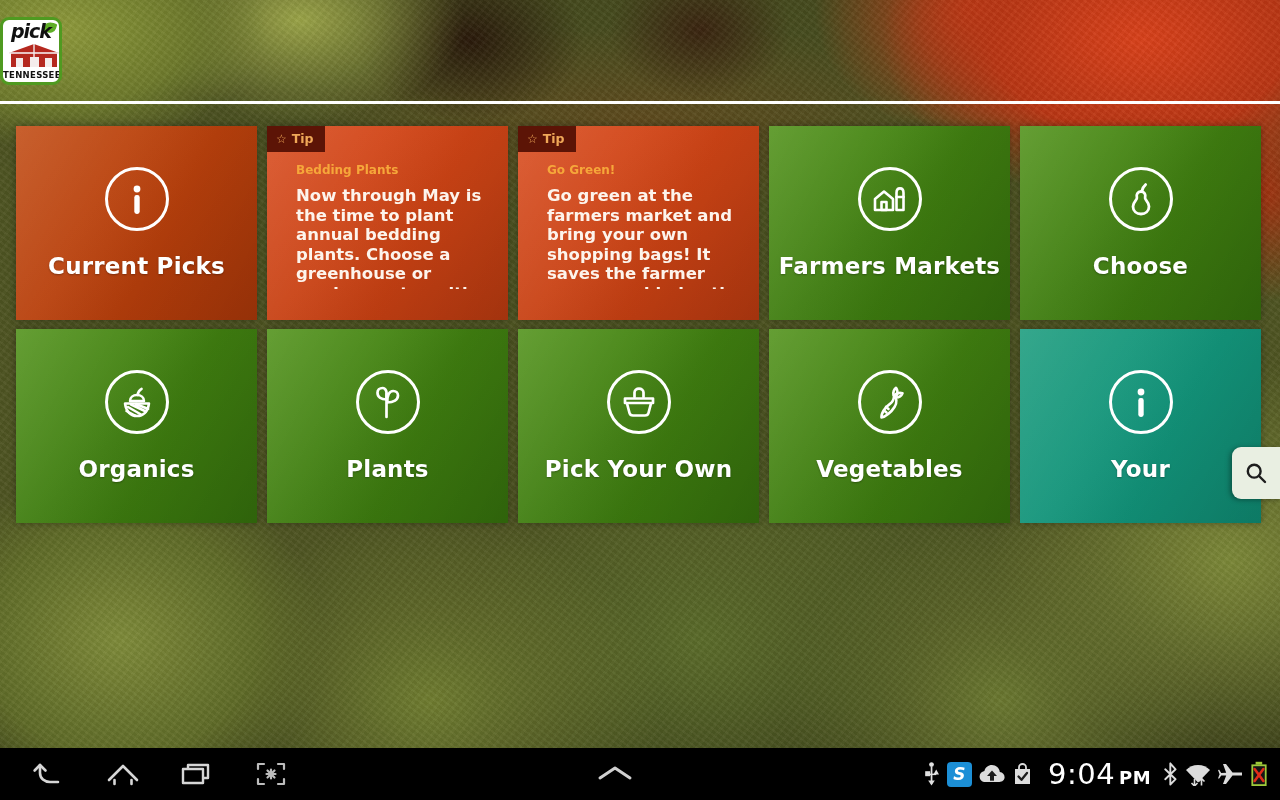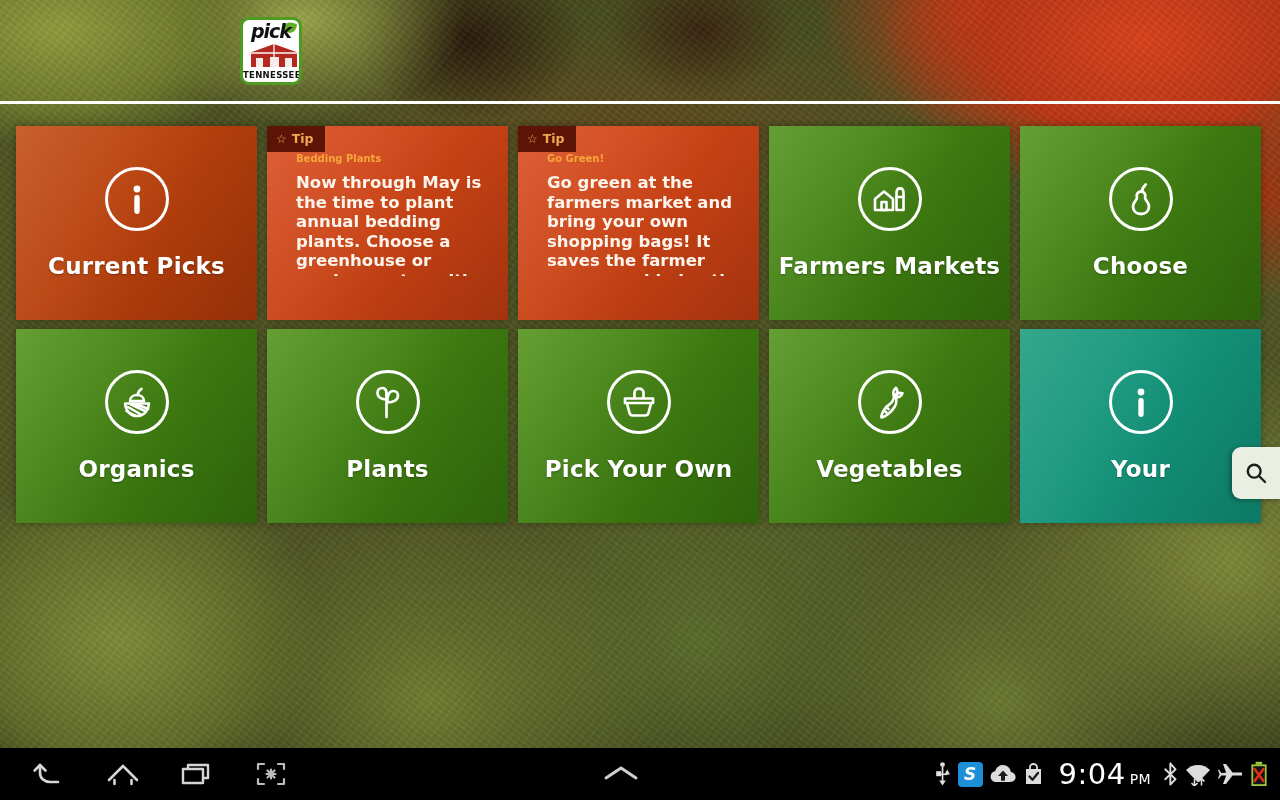--- a/index.html
+++ b/index.html
@@ -50,21 +50,20 @@
       repeating-linear-gradient(-52deg, rgba(255,255,255,0.025) 0 3px, rgba(0,0,0,0.025) 3px 7px);
     opacity: .85;
   }
 
   
   #header {
     position: absolute; top: 0; left: 0;
     width: 1280px; height: 104px;
     display: flex; align-items: center;
     justify-content: flex-start;
-    padding-left: 240px;
     border-bottom: 3px solid #ffffff;
     z-index: 5;
   }
   #logo {
     width: 62px; height: 68px;
     background: #ffffff;
     border: 3px solid #4f9a20;
     border-radius: 9px;
     position: relative;
     flex: 0 0 auto;
@@ -164,23 +163,23 @@
     font-size: 12.5px;
     font-weight: bold;
     padding: 5px 11px 6px 9px;
     display: inline-flex; align-items: center; gap: 5px;
     align-self: flex-start;
     position: relative; z-index: 2;
   }
   .tip-badge .star { font-size: 12px; line-height: 1; color: #f0a858; }
   .tip-title {
     color: #f6a73a;
-    font-size: 10px;
+    font-size: 12px;
     font-weight: bold;
-    margin: 1px 0 0 29px;
+    margin: 11px 0 0 29px;
     position: relative; z-index: 2;
   }
   .tip-body {
     color: #fdf4ec;
     font-size: 16.5px;
     font-weight: bold;
     line-height: 19.5px;
     margin: 9px 14px 0 29px;
     position: relative; z-index: 2;
     overflow: hidden;
@@ -218,21 +217,21 @@
   #sys-right {
     display: flex; align-items: center; gap: 7px;
     padding-right: 12px;
   }
   .statusicon { display: flex; align-items: center; justify-content: center; }
   #clock {
     color: #fff; font-size: 29px; font-weight: normal;
     letter-spacing: .5px; margin: 0 5px 0 8px;
     display: flex; align-items: baseline; gap: 4px;
   }
-  #clock .ampm { font-size: 14px; font-weight: normal; letter-spacing: .4px; }
+  #clock .ampm { font-size: 18px; font-weight: bold; letter-spacing: .4px; }
   .skype-box {
     width: 25px; height: 25px; background: #1c8fd6;
     border-radius: 4px; color: #fff;
     font-size: 17px; font-weight: bold; font-style: italic;
     display: flex; align-items: center; justify-content: center;
   }
 </style>
 </head>
 <body>
 

